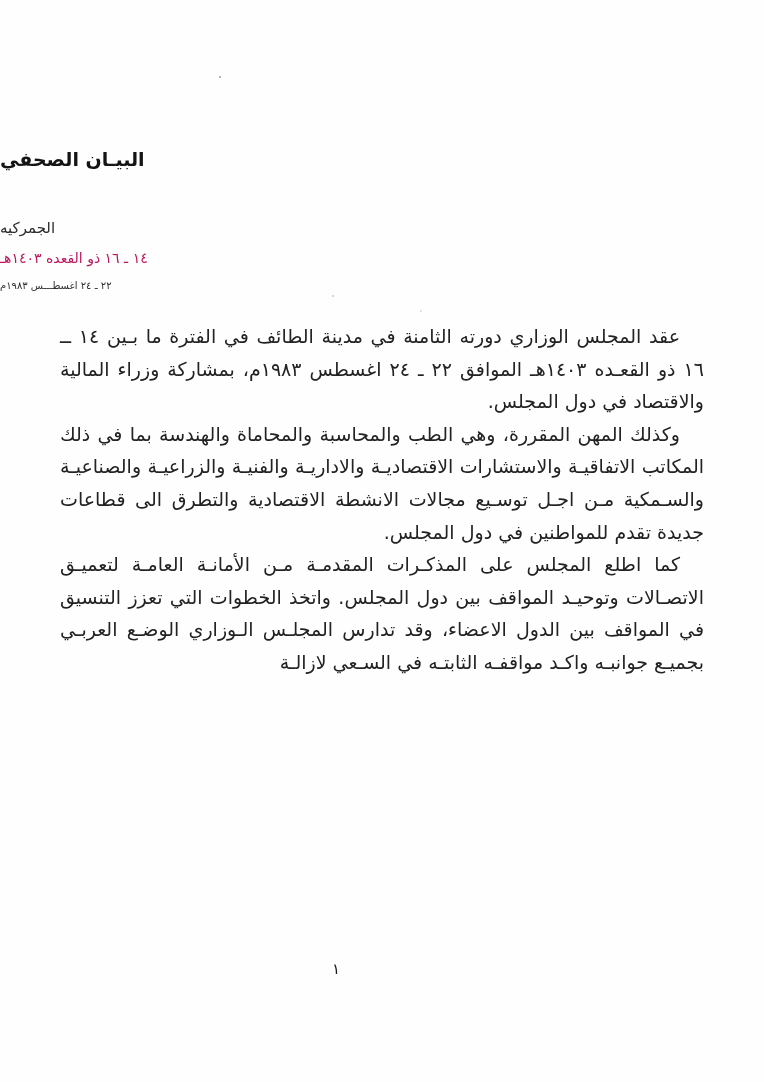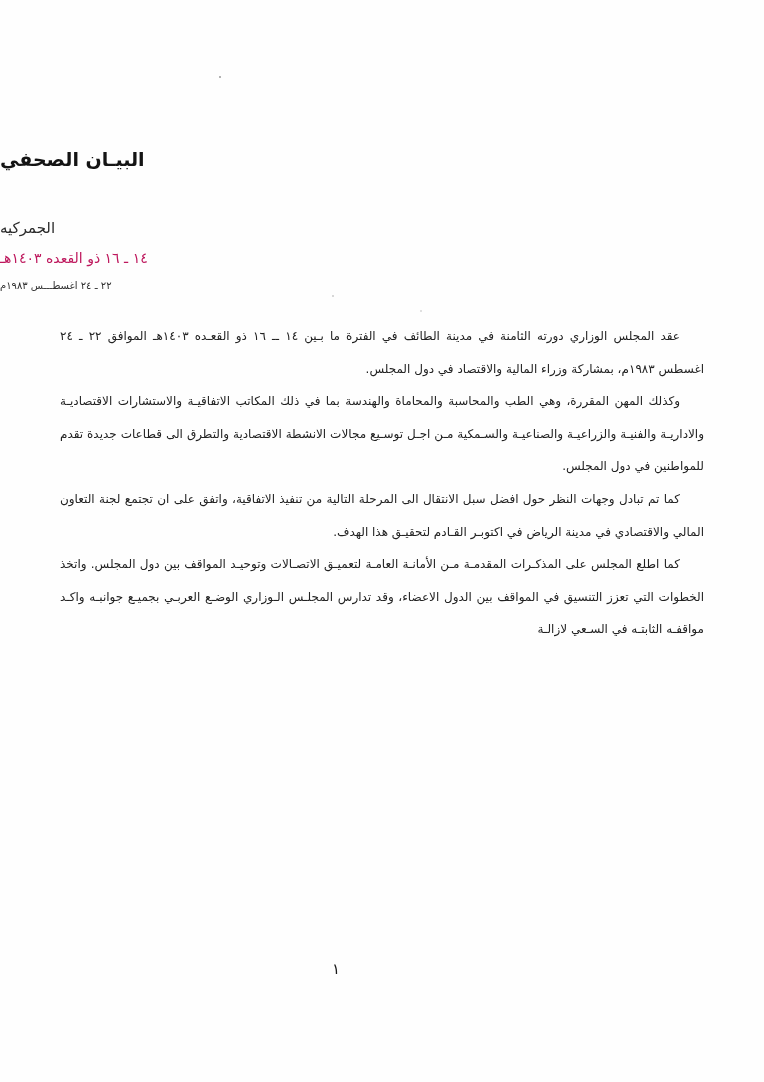--- a/index.html
+++ b/index.html
@@ -51,21 +51,21 @@
     color: #2f2f2f;
   }
   
   .doc-body {
     position: absolute;
     top: 320px;
     right: 60px;
     width: 644px;
     direction: rtl;
     text-align: justify;
-    font-size: 12px;
+    font-size: 19px;
     line-height: 32.6px;
     color: #222222;
   }
   .doc-body p {
     margin: 0;
     padding: 0;
     text-indent: 24px;
   }
   
   .page-number {
@@ -97,21 +97,20 @@
 
   <div class="hdr-line doc-location">الجمركيه</div>
 
   <div class="hdr-line doc-date-hijri">١٤ ـ ١٦ ذو القعده ١٤٠٣هـ</div>
 
   <div class="hdr-line doc-date-greg">٢٢ ـ ٢٤ اغسطـــس ١٩٨٣م</div>
 
   <div class="doc-body">
     <p>عقد المجلس الوزاري دورته الثامنة في مدينة الطائف في الفترة ما بـين ١٤ ــ ١٦ ذو القعـده ١٤٠٣هـ الموافق ٢٢ ـ ٢٤ اغسطس ١٩٨٣م، بمشاركة وزراء المالية والاقتصاد في دول المجلس.</p>
     <p>وكذلك المهن المقررة، وهي الطب والمحاسبة والمحاماة والهندسة بما في ذلك المكاتب الاتفاقيـة والاستشارات الاقتصاديـة والاداريـة والفنيـة والزراعيـة والصناعيـة والسـمكية مـن اجـل توسـيع مجالات الانشطة الاقتصادية والتطرق الى قطاعات جديدة تقدم للمواطنين في دول المجلس.</p>
-    <p>كما تم تبادل وجهات النظر حول افضل سبل الانتقال الى المرحلة التالية من تنفيذ الاتفاقية، واتفق على ان تجتمع لجنة التعاون المالي والاقتصادي في مدينة الرياض في اكتوبـر القـادم لتحقيـق هذا الهدف.</p>
     <p>كما اطلع المجلس على المذكـرات المقدمـة مـن الأمانـة العامـة لتعميـق الاتصـالات وتوحيـد المواقف بين دول المجلس. واتخذ الخطوات التي تعزز التنسيق في المواقف بين الدول الاعضاء، وقد تدارس المجلـس الـوزاري الوضـع العربـي بجميـع جوانبـه واكـد مواقفـه الثابتـه في السـعي لازالـة</p>
   </div>
 
   <div class="page-number">١</div>
 
   <div class="speck speck-a"></div>
   <div class="speck speck-b"></div>
   <div class="speck speck-c"></div>
 
 </div>

